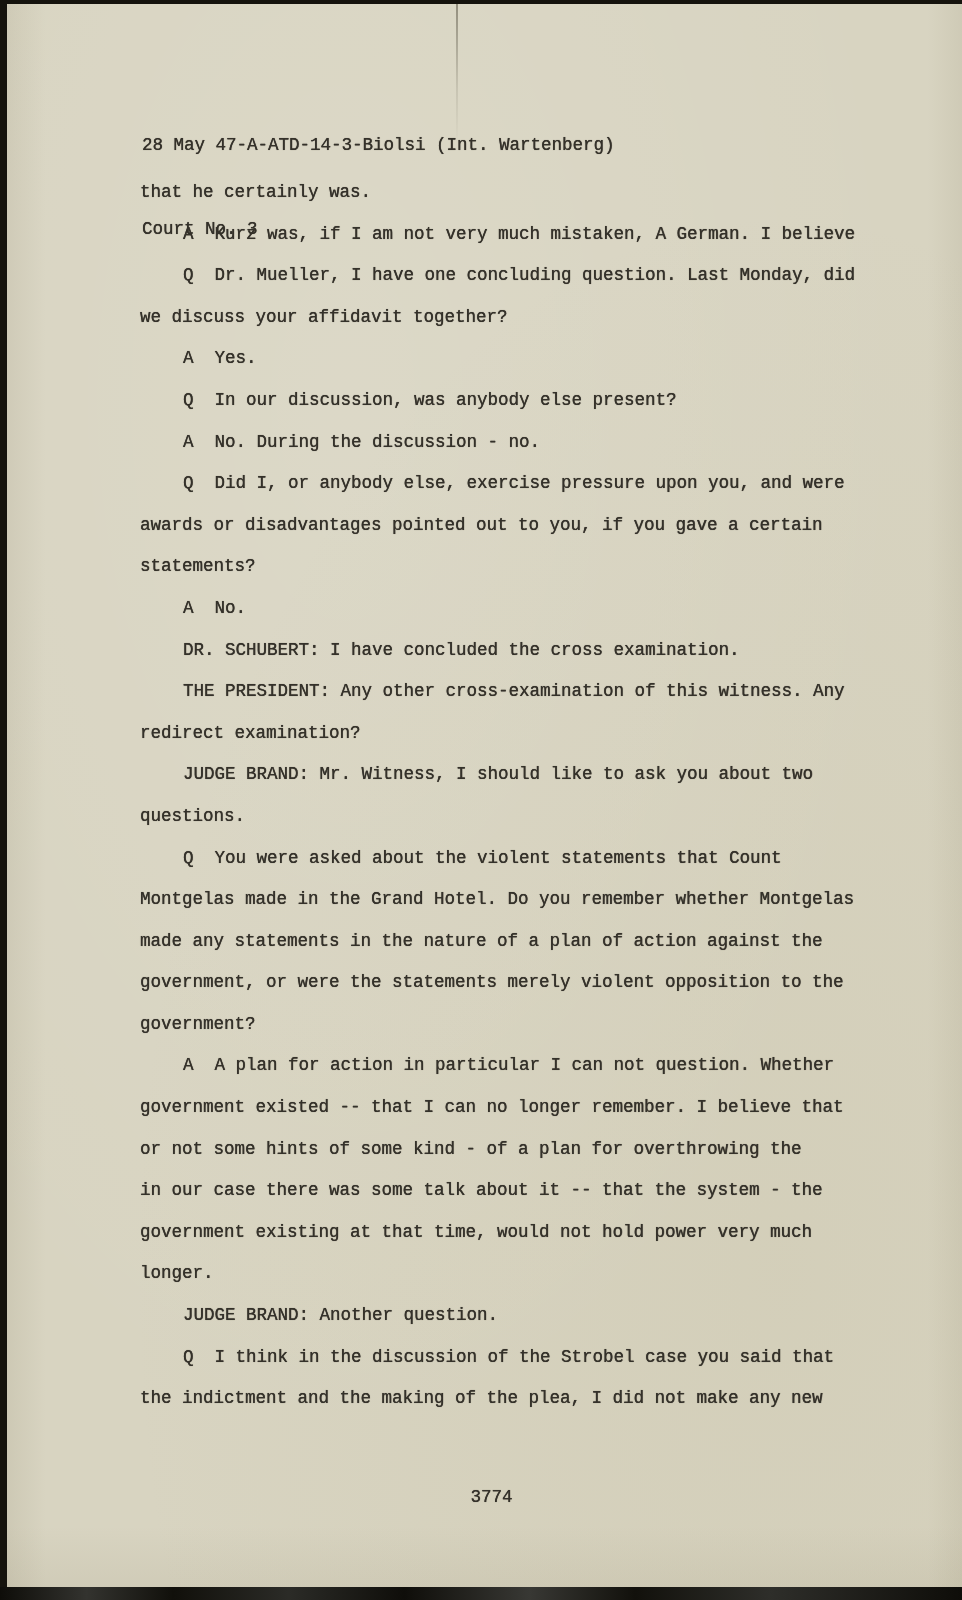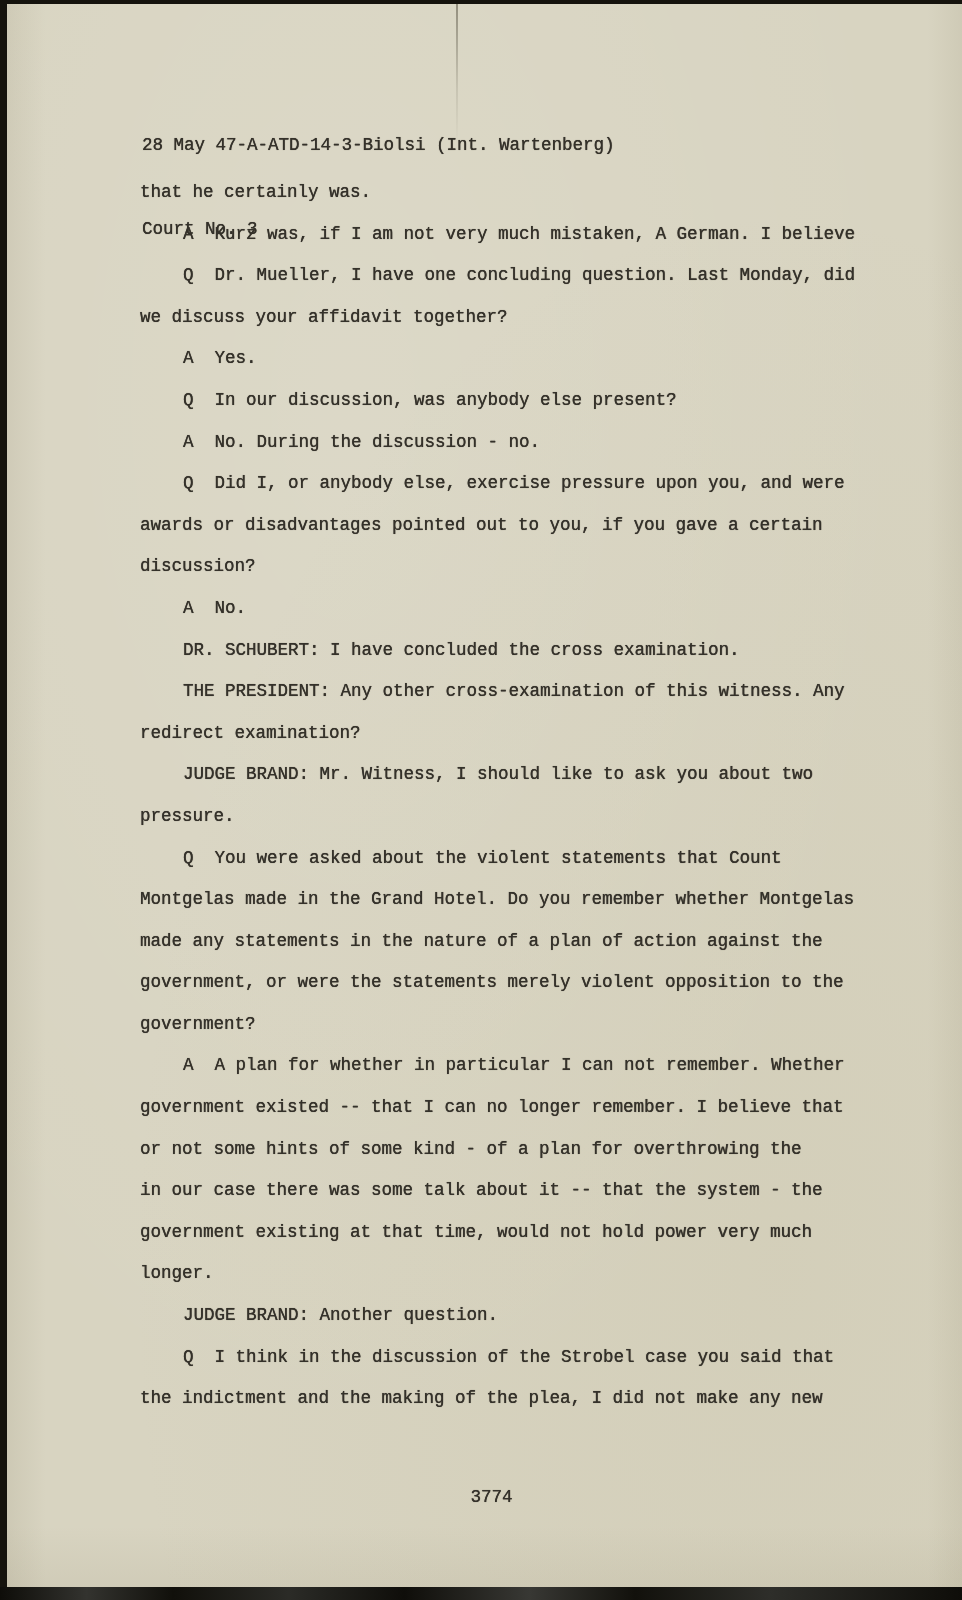--- a/index.html
+++ b/index.html
@@ -95,33 +95,33 @@
   <div class="transcript">
       <div class="line">that he certainly was.</div>
       <div class="line indent">A  Kurz was, if I am not very much mistaken, A German. I believe</div>
       <div class="line indent">Q  Dr. Mueller, I have one concluding question. Last Monday, did</div>
       <div class="line">we discuss your affidavit together?</div>
       <div class="line indent">A  Yes.</div>
       <div class="line indent">Q  In our discussion, was anybody else present?</div>
       <div class="line indent">A  No. During the discussion - no.</div>
       <div class="line indent">Q  Did I, or anybody else, exercise pressure upon you, and were</div>
       <div class="line">awards or disadvantages pointed out to you, if you gave a certain</div>
-      <div class="line">discussion?</div>
+      <div class="line">statements?</div>
       <div class="line indent">A  No.</div>
       <div class="line indent">DR. SCHUBERT: I have concluded the cross examination.</div>
       <div class="line indent">THE PRESIDENT: Any other cross-examination of this witness. Any</div>
       <div class="line">redirect examination?</div>
       <div class="line indent">JUDGE BRAND: Mr. Witness, I should like to ask you about two</div>
-      <div class="line">pressure.</div>
+      <div class="line">questions.</div>
       <div class="line indent">Q  You were asked about the violent statements that Count</div>
       <div class="line">Montgelas made in the Grand Hotel. Do you remember whether Montgelas</div>
       <div class="line">made any statements in the nature of a plan of action against the</div>
       <div class="line">government, or were the statements merely violent opposition to the</div>
       <div class="line">government?</div>
-      <div class="line indent">A  A plan for whether in particular I can not remember. Whether</div>
+      <div class="line indent">A  A plan for action in particular I can not question. Whether</div>
       <div class="line">government existed -- that I can no longer remember. I believe that</div>
       <div class="line">or not some hints of some kind - of a plan for overthrowing the</div>
       <div class="line">in our case there was some talk about it -- that the system - the</div>
       <div class="line">government existing at that time, would not hold power very much</div>
       <div class="line">longer.</div>
       <div class="line indent">JUDGE BRAND: Another question.</div>
       <div class="line indent">Q  I think in the discussion of the Strobel case you said that</div>
       <div class="line">the indictment and the making of the plea, I did not make any new</div>
     </div>
 

